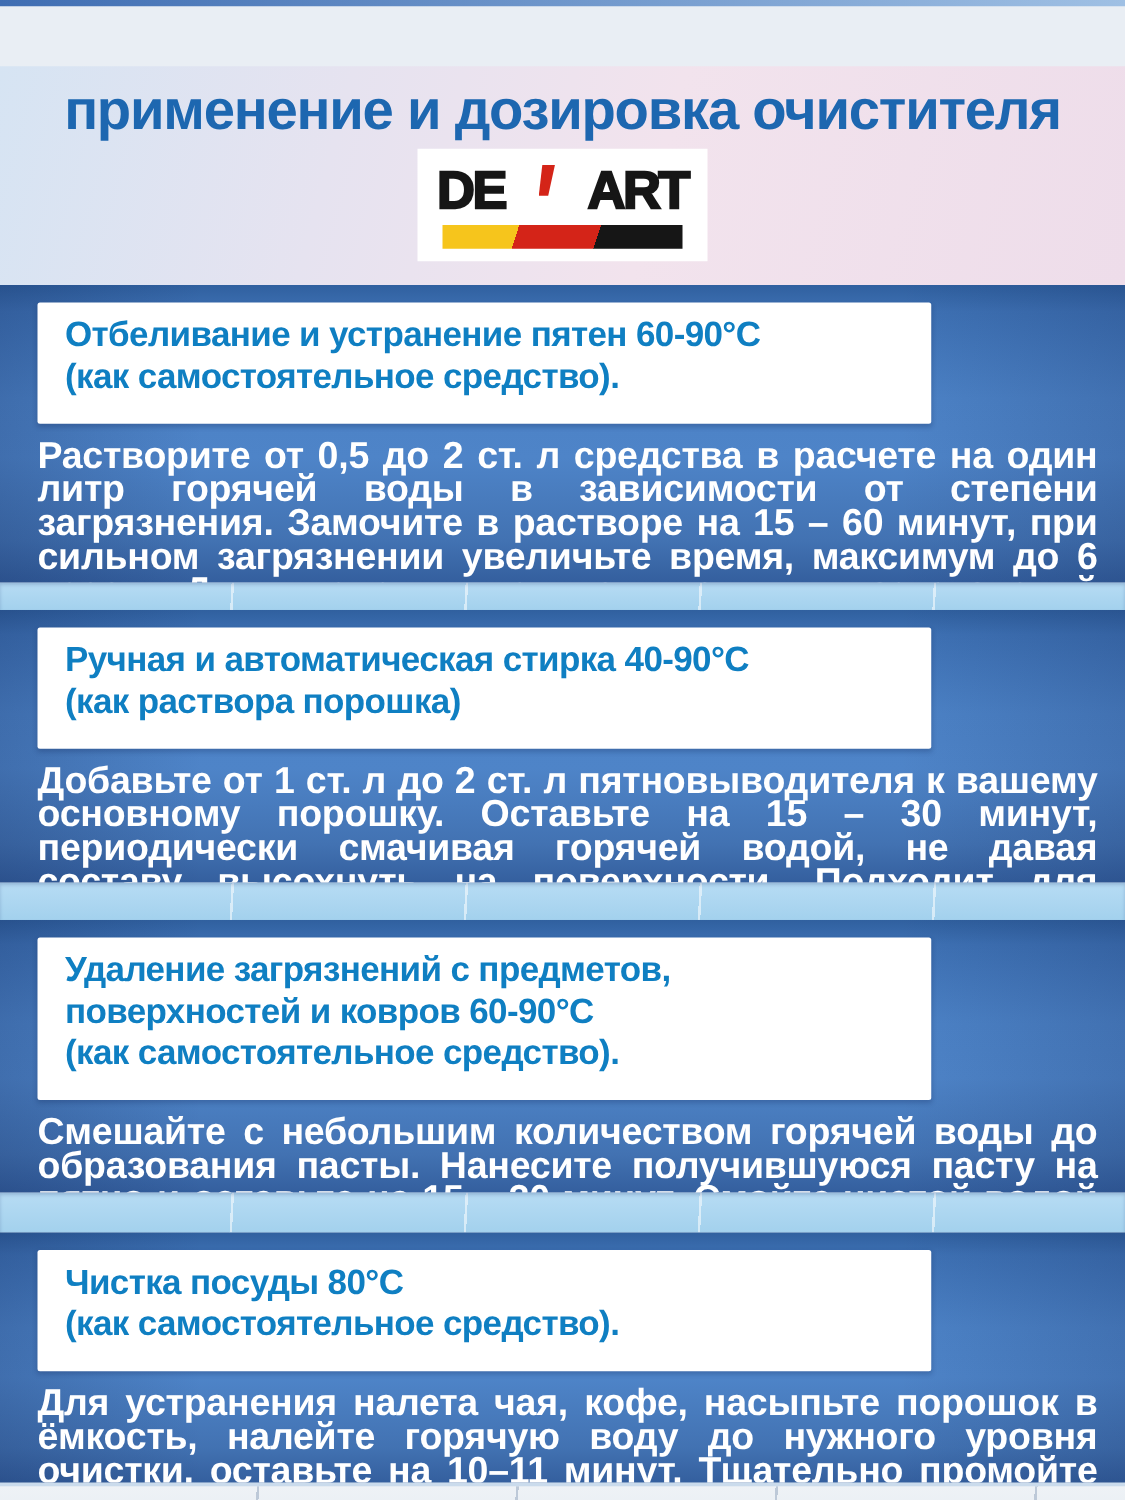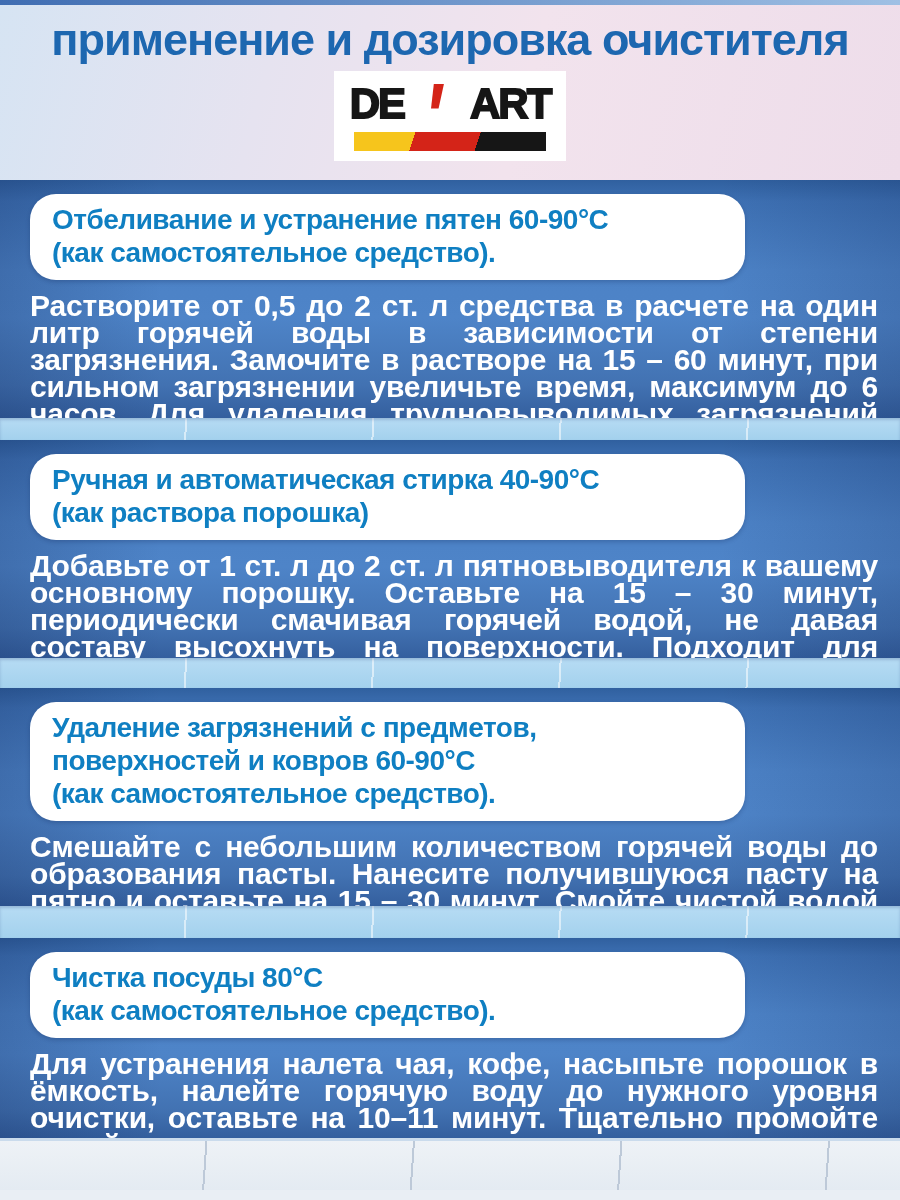--- a/index.html
+++ b/index.html
@@ -13,20 +13,21 @@
   .top-strip{
     height:5px;
     background:linear-gradient(to right,#3f6db2,#9fc0e4);
   }
   
   .hero{
     height:175px;
     background:linear-gradient(105deg,#d6e4f3 0%,#e6e3f0 30%,#f2e3ed 58%,#eeddea 100%);
     text-align:center;
     overflow:hidden;
+    margin-top:48px;
   }
   .hero h1{
     margin:10px 0 6px;
     font-size:45px;
     line-height:1.1;
     letter-spacing:-1px;
     font-weight:bold;
     color:var(--title-blue,#1d67b0);
     white-space:nowrap;
   }
@@ -75,23 +76,23 @@
         #345f9e 100%);
   }
   .panel-1{height:238px;}
   .panel-2{height:218px;}
   .panel-3{height:218px;}
   .panel-4{height:200px;}
   .card{
     box-sizing:border-box;
     width:715px;
     margin:14px 0 12px 30px;
-    padding:9px 22px 11px;
+    padding:9px 22px 22px;
     background:#ffffff;
-    border-radius:26px;
+    border-radius:2px;
     box-shadow:0 2px 4px rgba(10,30,80,.25);
   }
   .card .h-line{
     color:var(--heading-blue,#0f7fc2);
     font-weight:bold;
     font-size:28px;
     line-height:33px;
     letter-spacing:-.5px;
   }
   .body-text{

